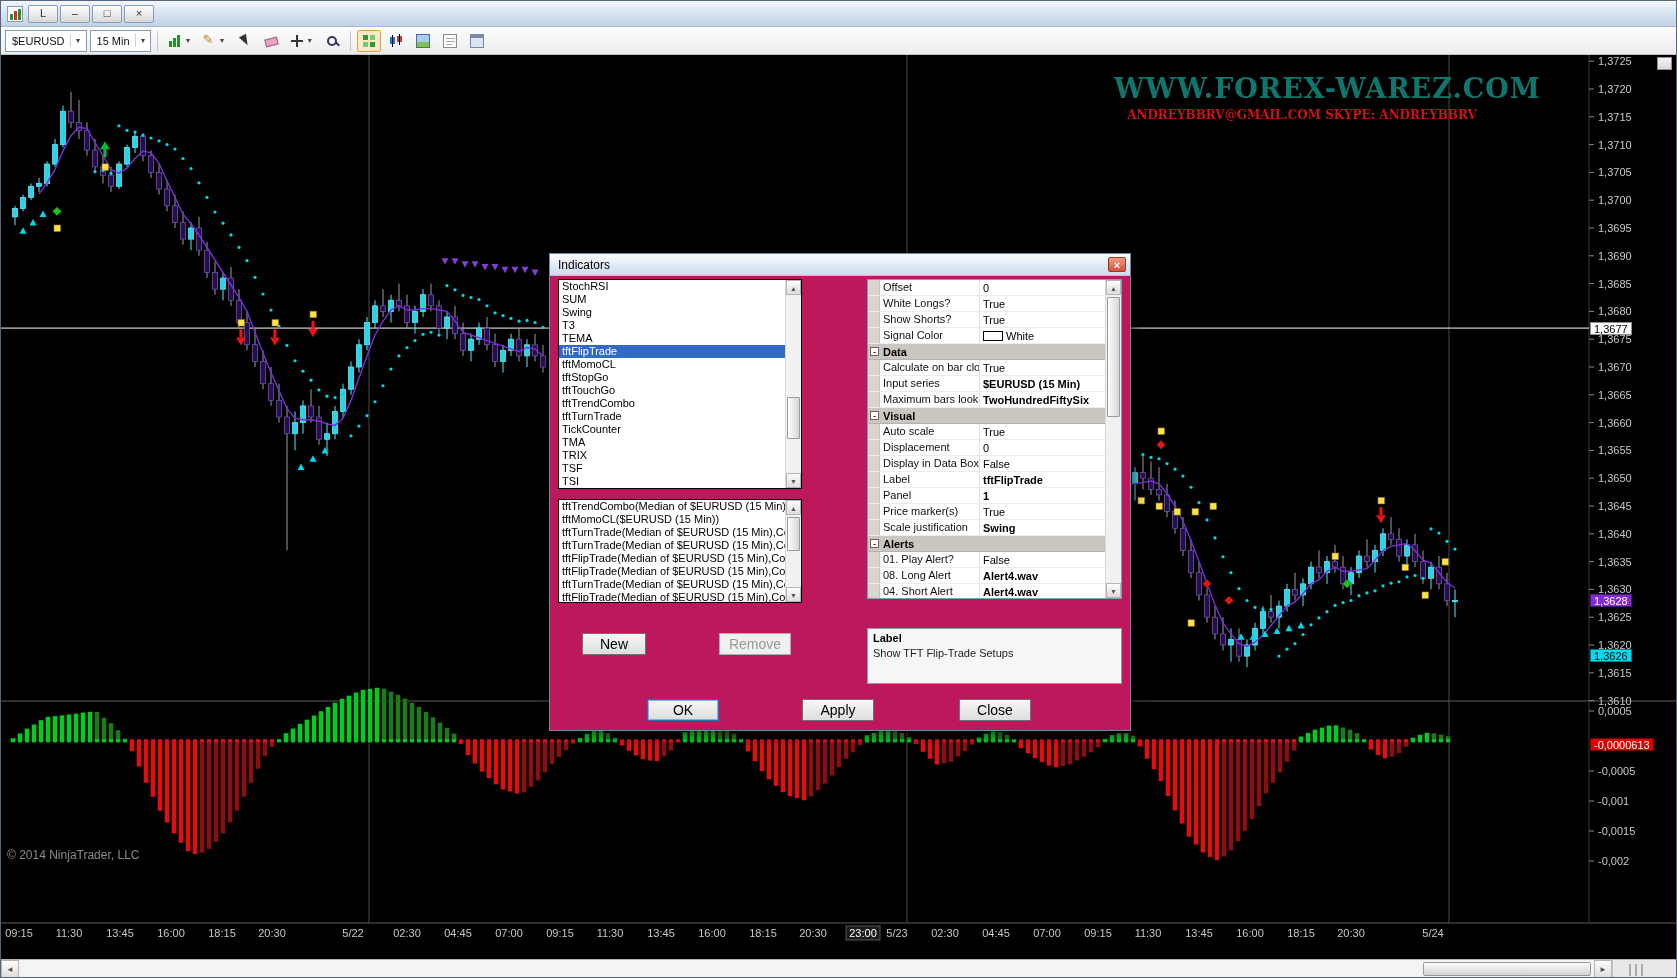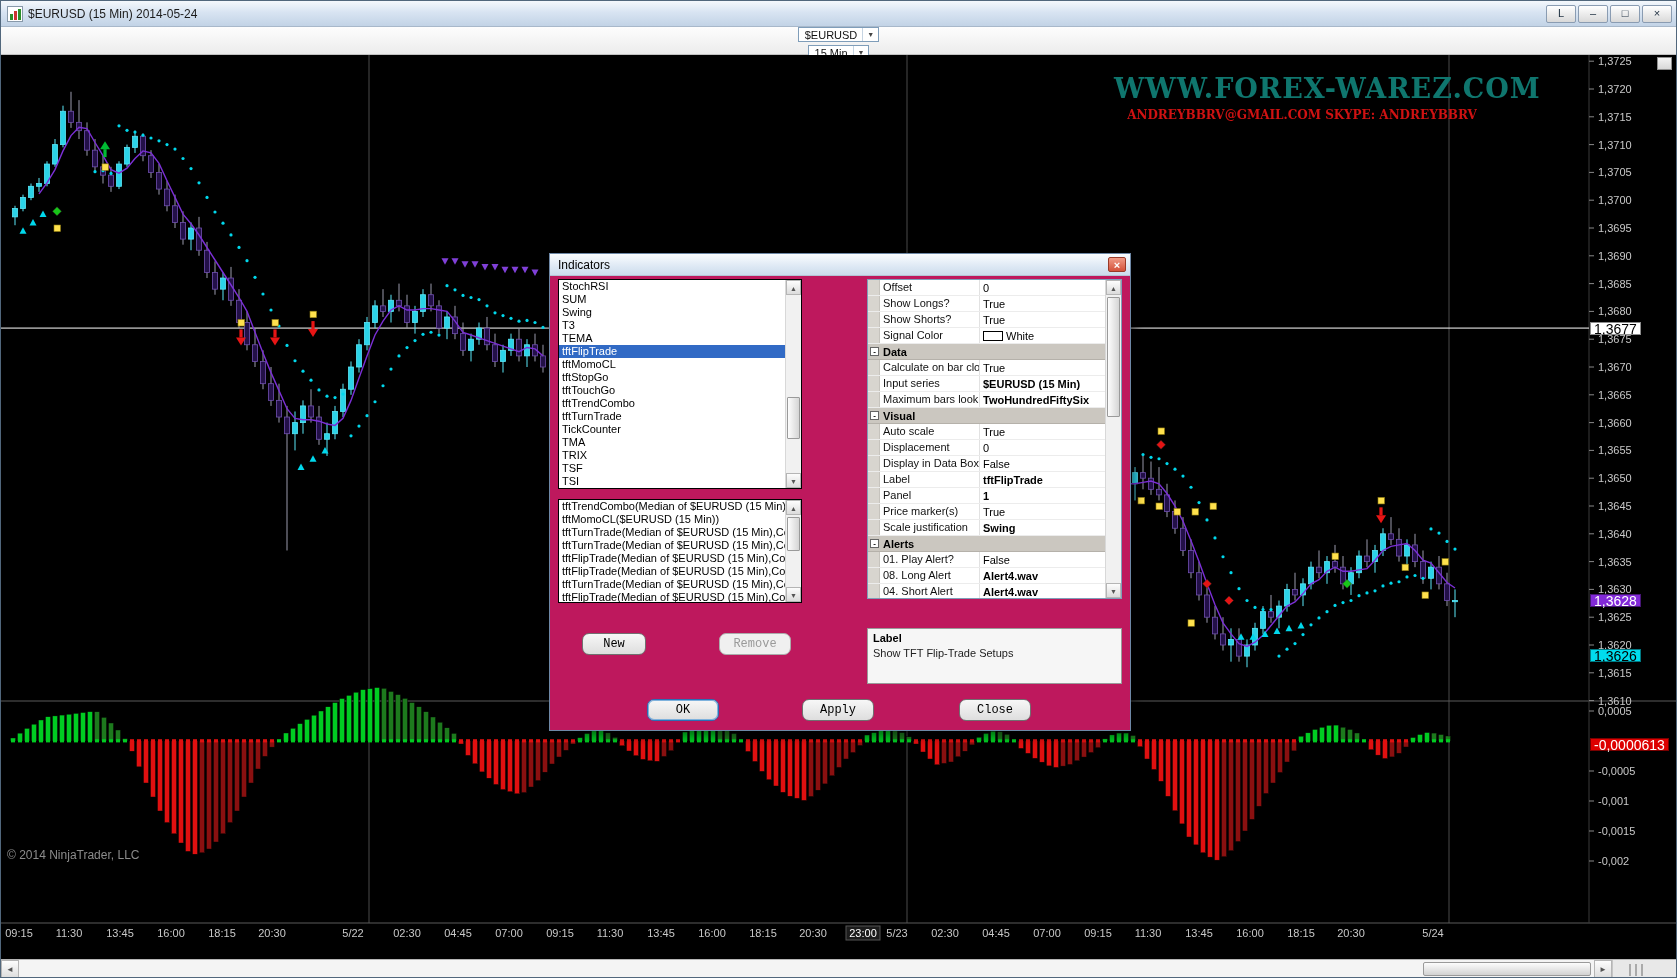--- a/index.html
+++ b/index.html
@@ -11,21 +11,21 @@
   .app-icon{width:16px;height:16px;margin:0 5px 0 2px;background:#fff;border:1px solid #8899aa;
     background-image:linear-gradient(#2a8f2a,#2a8f2a),linear-gradient(#cc3333,#cc3333),linear-gradient(#2a8f2a,#2a8f2a);
     background-position:2px 7px,6px 4px,10px 2px;background-size:3px 6px,3px 9px,3px 11px;background-repeat:no-repeat;}
   .titlebar .title{font-size:12px;color:#1c1c1c;flex:1;white-space:nowrap;}
   .win-buttons{display:flex;gap:2px;}
   .winbtn{width:30px;height:18px;font-size:11px;line-height:15px;text-align:center;color:#234;
     background:linear-gradient(#ffffff,#d9d9d9);border:1px solid #8a9cb2;border-radius:2px;padding:0;
     font-family:"Liberation Sans",sans-serif;}
   
   .toolbar{height:28px;display:flex;align-items:center;padding:0 4px;gap:3px;
-    background:linear-gradient(#fdfdfd,#ececec);border-bottom:1px solid #c2c2c2;flex-direction:column;}
+    background:linear-gradient(#fdfdfd,#ececec);border-bottom:1px solid #c2c2c2;}
   .tb-dd{height:22px;display:flex;align-items:center;background:#fff;border:1px solid #7f9db9;
     font-size:11px;padding:0 2px 0 6px;gap:5px;color:#111;}
   .tb-dd .dd-arrow{font-size:7px;color:#444;border-left:1px solid #c6d4e2;padding:3px 2px 3px 4px;}
   .tb-sep{width:1px;height:20px;background:#c6c6c6;margin:0 3px;}
   .tb-btn{height:22px;min-width:24px;display:flex;align-items:center;justify-content:center;gap:2px;
     border:1px solid transparent;border-radius:2px;padding:0 3px;background:transparent;}
   .tb-btn.active{border:1px solid #e2a33d;background:#fde9c8;}
   .tb-dd-arr{font-size:7px;color:#444;}
   .ico{display:inline-block;width:14px;height:14px;position:relative;}
   .bars-icon{background:linear-gradient(#2a8f2a,#2a8f2a) 1px 7px/3px 6px no-repeat,
@@ -55,21 +55,21 @@
   .panel-icon{border:1px solid #7888a8;background:#dde4f0;
     background-image:linear-gradient(#7888a8,#7888a8);background-position:0 0;background-size:100% 3px;background-repeat:no-repeat;}
   
   .chart-area{position:relative;width:1675px;height:904px;background:#000;overflow:hidden;}
   #chart-svg{position:absolute;left:0;top:0;}
   .chart-label{position:absolute;left:6px;top:5px;font-size:11px;color:#b0b0b0;white-space:nowrap;z-index:2;}
   .watermark{position:absolute;top:18px;right:186px;width:376px;text-align:center;z-index:2;}
   .wm1{font-family:"DejaVu Serif",serif;font-weight:bold;font-size:27px;color:#0f766e;letter-spacing:1px;white-space:nowrap;}
   .wm2{font-family:"DejaVu Serif",serif;font-weight:bold;font-size:12px;color:#cf1212;margin-top:4px;white-space:nowrap;}
   .copyright{position:absolute;left:6px;top:793px;font-size:12px;color:#8b8b8b;z-index:2;}
-  .pm{position:absolute;left:1589px;height:13px;line-height:12px;font-size:14px;padding:0 3px;z-index:3;white-space:nowrap;}
+  .pm{position:absolute;left:1589px;height:13px;line-height:12px;font-size:11px;padding:0 3px;z-index:3;white-space:nowrap;}
   .axis-mini{position:absolute;left:1656px;top:2px;width:15px;height:13px;background:linear-gradient(#f4f4f4,#d8d8d8);
     border:1px solid #909090;z-index:3;}
   
   .dialog{position:absolute;left:548px;top:198px;width:582px;height:478px;background:#be185d;
     border:1px solid #6e88a6;box-shadow:3px 4px 10px rgba(0,0,0,.55);z-index:10;font-size:11px;color:#000;}
   .dlg-title{height:22px;display:flex;align-items:center;padding:0 4px 0 8px;
     background:linear-gradient(#fbfdff,#dde8f4 60%,#cddcec);border-bottom:1px solid #b5c4d4;font-size:12px;}
   .dlg-title span{flex:1;}
   .dlg-close{width:18px;height:15px;line-height:12px;text-align:center;color:#fff;font-size:11px;font-weight:bold;
     background:linear-gradient(#f09a86,#d4523a);border:1px solid #993a28;border-radius:2px;padding:0;}
@@ -78,22 +78,22 @@
   .list.avail{left:8px;top:3px;width:244px;height:210px;}
   .list.applied{left:8px;top:223px;width:244px;height:104px;}
   .list-items{flex:1;overflow:hidden;}
   .li{height:13px;line-height:13px;padding-left:3px;white-space:nowrap;overflow:hidden;font-size:11px;}
   .li.selected{background:#316ac5;color:#fff;}
   .vscroll{width:16px;background:#f1f1f1;border-left:1px solid #d8d8d8;display:flex;flex-direction:column;position:relative;}
   .vs-btn{height:15px;font-size:7px;text-align:center;line-height:15px;color:#555;
     background:linear-gradient(#fdfdfd,#dcdcdc);border:1px solid #b5b5b5;}
   .vs-track{flex:1;position:relative;}
   .vs-thumb{position:absolute;left:1px;right:1px;background:linear-gradient(90deg,#fdfdfd,#d5d5d5);border:1px solid #9a9a9a;border-radius:1px;}
-  .btn{position:absolute;height:22px;font-size:12px;color:#000;border:1px solid #707070;border-radius:7px;
-    background:linear-gradient(#f7f7f7,#dedede);font-family:Liberation Mono, monospace;}
+  .btn{position:absolute;height:22px;font-size:14px;color:#000;border:1px solid #707070;border-radius:0;
+    background:linear-gradient(#f7f7f7,#dedede);font-family:Liberation Sans, sans-serif;}
   .btn.new{left:32px;top:357px;width:64px;}
   .btn.remove{left:169px;top:357px;width:72px;color:#9a9a9a;border-color:#ababab;background:#f0f0f0;}
   .btn.ok{left:97px;top:423px;width:72px;border-color:#2a6fb5;box-shadow:inset 0 0 0 1px #7fb2dd;}
   .btn.apply{left:252px;top:423px;width:72px;}
   .btn.close2{left:409px;top:423px;width:72px;}
   .propgrid{position:absolute;left:317px;top:3px;width:255px;height:320px;background:#fff;border:1px solid #7f9db9;display:flex;}
   .grid-rows{flex:1;overflow:hidden;}
   .prow{height:16px;display:flex;border-bottom:1px solid #ececec;font-size:11px;}
   .prow .gutter{width:12px;background:#d8d5cf;border-right:1px solid #c6c3bd;}
   .prow .pname{width:100px;padding:1px 2px 0 3px;border-right:1px solid #e2e2e2;white-space:nowrap;overflow:hidden;color:#111;}
@@ -117,21 +117,20 @@
     border-left:1px solid #c5c5c5;}
   .hs-corner{width:16px;background:#e8e8e8;}
 </style>
 </head>
 <body>
 
 <div class="window">
 
   <div class="titlebar">
     <span class="app-icon"></span>
-    <span class="title">$EURUSD (15 Min)  2014-05-24</span>
     <span class="win-buttons">
       <button class="winbtn">L</button>
       <button class="winbtn">–</button>
       <button class="winbtn">□</button>
       <button class="winbtn">×</button>
     </span>
   </div>
 
   <div class="toolbar">
     <div class="tb-dd">
@@ -1146,21 +1145,21 @@
           <div class="grid-rows" id="prop-grid">
               <div class="prow">
                 <span class="gutter"></span>
                 <span class="pname">Offset</span>
                 <span class="pval">
                   <span>0</span>
                 </span>
               </div>
               <div class="prow">
                 <span class="gutter"></span>
-                <span class="pname">Show Longs?</span>
+                <span class="pname">White Longs?</span>
                 <span class="pval">
                   <span>True</span>
                 </span>
               </div>
               <div class="prow">
                 <span class="gutter"></span>
                 <span class="pname">Show Shorts?</span>
                 <span class="pval">
                   <span>True</span>
                 </span>

